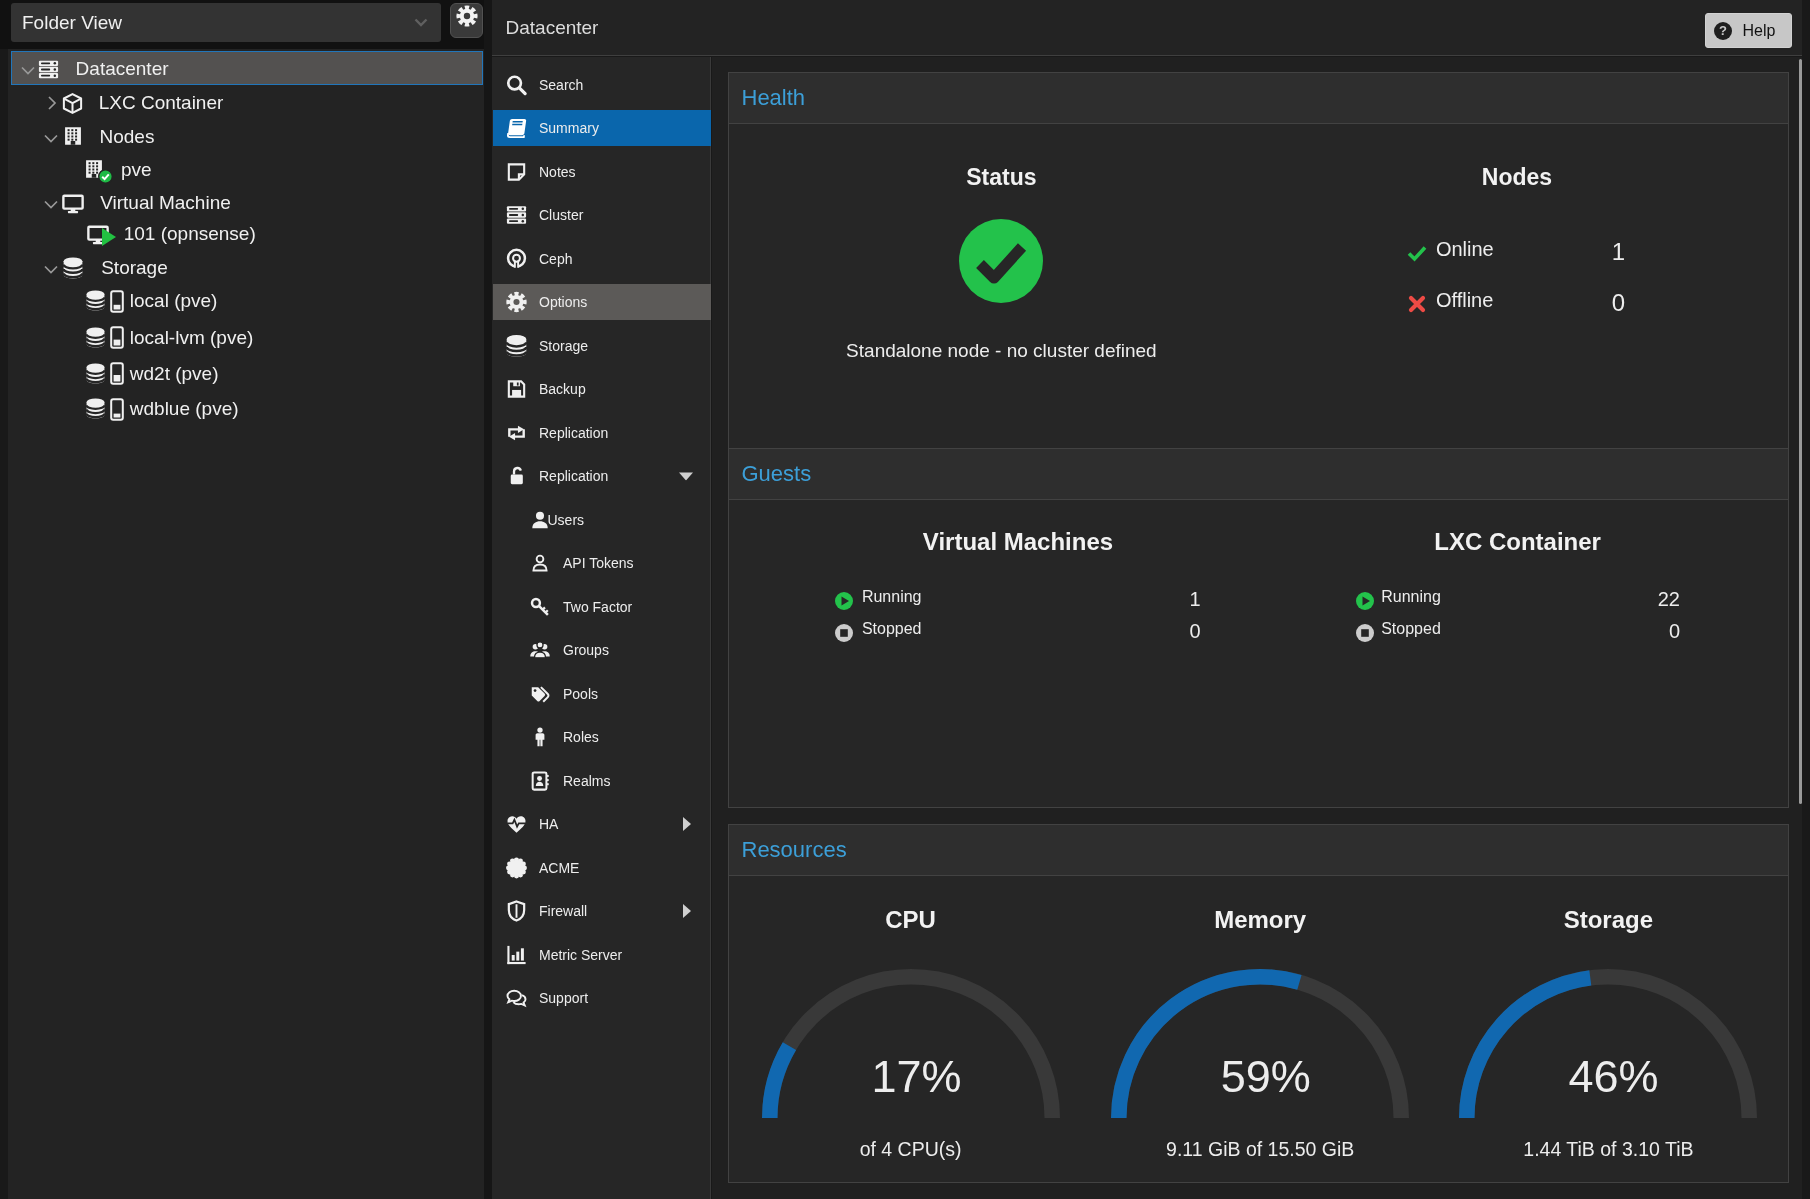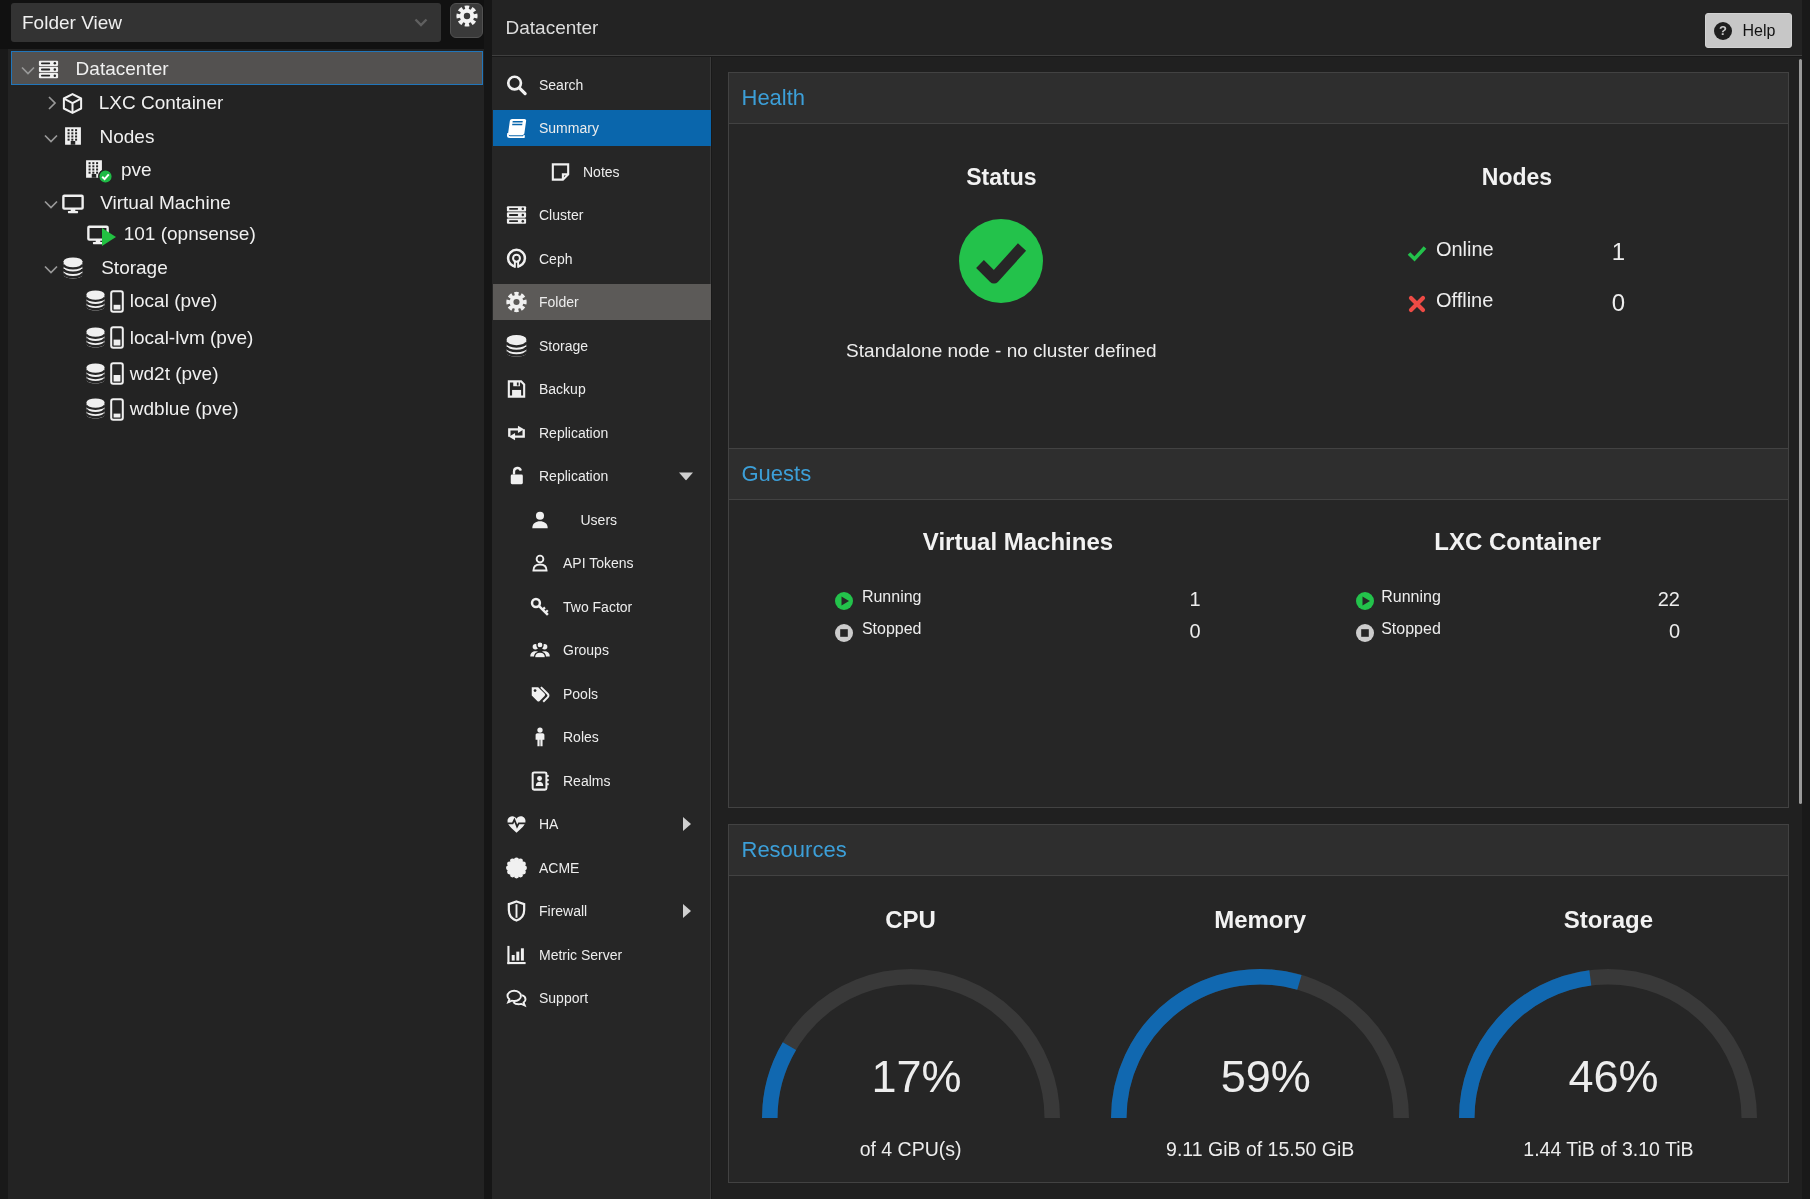--- a/index.html
+++ b/index.html
@@ -247,21 +247,21 @@
     <div class="mitem" style="top:53.0px;background:#0a66ac;">
       <svg class="ic" style="left:12px;width:23px;height:23px" viewBox="0 0 24 24">
         <g transform="skewX(-8) translate(3.2,0)">
           <path d="M4.5,2.5 H17.5 C18.6,2.5 19.5,3.4 19.5,4.5 V17.5 C19.5,18.6 18.6,19.5 17.5,19.5 H4.5 C3.4,19.5 2.5,18.6 2.5,17.5 V4.5 C2.5,3.4 3.4,2.5 4.5,2.5 Z" fill="#ffffff"></path>
           <path d="M2.5,17.2 V19 C2.5,20.4 3.6,21.5 5,21.5 H19.5 V19.5" fill="none" stroke="#ffffff" stroke-width="1.8"></path>
           <path d="M5.5,5.5 L16,5.5 M5.5,8.3 L16,8.3" stroke="#0a66ac" stroke-width="1.7"></path>
         </g>
       </svg>
       <span class="lb" style="left:46.5px">Summary</span>
     </div>
-    <div class="mitem" style="top:96.5px;margin-left:44px;">
+    <div class="mitem" style="top:96.5px;">
       <svg class="ic" style="left:12px;width:23px;height:23px" viewBox="0 0 24 24">
         <path d="M4,4 H20 V14.5 L14.5,20 H4 Z" fill="none" stroke="#f0f0f0" stroke-width="2.2"></path>
         <path d="M14.5,20 V14.5 H20" fill="none" stroke="#f0f0f0" stroke-width="2.2"></path>
       </svg>
       <span class="lb" style="left:46.5px">Notes</span>
     </div>
     <div class="mitem" style="top:140.0px;">
       <svg class="ic" style="left:12px;width:23px;height:23px" viewBox="0 0 24 24">
         <g fill="#f0f0f0">
           <rect x="2" y="2.8" width="20" height="5.6" rx="1.2"></rect>
@@ -286,21 +286,21 @@
         <circle cx="12" cy="11.2" r="3.6" fill="none" stroke="#f0f0f0" stroke-width="2.1"></circle>
         <line x1="10.3" y1="13.8" x2="10.3" y2="21" stroke="#f0f0f0" stroke-width="2"></line>
         <line x1="13.7" y1="13.8" x2="13.7" y2="21" stroke="#f0f0f0" stroke-width="2"></line>
       </svg>
       <span class="lb" style="left:46.5px">Ceph</span>
     </div>
     <div class="mitem" style="top:227.0px;background:#5c5a58;">
       <svg class="ic" style="left:12px;width:23px;height:23px" viewBox="0 0 24 24">
         <path d="M9.44,1.71 A10.6,10.6 0 0 1 14.56,1.71 L13.74,5.01 A7.2,7.2 0 0 1 15.71,5.83 L17.47,2.92 A10.6,10.6 0 0 1 21.08,6.53 L18.17,8.29 A7.2,7.2 0 0 1 18.99,10.26 L22.29,9.44 A10.6,10.6 0 0 1 22.29,14.56 L18.99,13.74 A7.2,7.2 0 0 1 18.17,15.71 L21.08,17.47 A10.6,10.6 0 0 1 17.47,21.08 L15.71,18.17 A7.2,7.2 0 0 1 13.74,18.99 L14.56,22.29 A10.6,10.6 0 0 1 9.44,22.29 L10.26,18.99 A7.2,7.2 0 0 1 8.29,18.17 L6.53,21.08 A10.6,10.6 0 0 1 2.92,17.47 L5.83,15.71 A7.2,7.2 0 0 1 5.01,13.74 L1.71,14.56 A10.6,10.6 0 0 1 1.71,9.44 L5.01,10.26 A7.2,7.2 0 0 1 5.83,8.29 L2.92,6.53 A10.6,10.6 0 0 1 6.53,2.92 L8.29,5.83 A7.2,7.2 0 0 1 10.26,5.01 Z M8.80,12.00 a3.2,3.2 0 1 0 6.4,0 a3.2,3.2 0 1 0 -6.4,0 Z" fill="#f0f0f0" fill-rule="evenodd"></path>
       </svg>
-      <span class="lb" style="left:46.5px">Folder</span>
+      <span class="lb" style="left:46.5px">Options</span>
     </div>
     <div class="mitem" style="top:270.5px;">
       <svg class="ic" style="left:12px;width:23px;height:23px" viewBox="0 0 24 24">
         <ellipse cx="12" cy="4.6" rx="10.2" ry="4.1" fill="#f0f0f0"></ellipse>
         <path d="M1.8,4.6 v14.8 a10.2,4.1 0 0 0 20.4,0 v-14.8" fill="#f0f0f0"></path>
         <g fill="none" stroke="#262626" stroke-width="2.6">
           <path d="M1.8,8.2 a10.2,4.2 0 0 0 20.4,0"></path>
           <path d="M1.8,13 a10.2,4.2 0 0 0 20.4,0"></path>
           <path d="M1.8,17.8 a10.2,4.2 0 0 0 20.4,0"></path>
         </g>
@@ -335,21 +335,21 @@
       <span class="lb" style="left:46.5px">Replication</span>
       <svg class="car" style="right:18px" width="14" height="9" viewBox="0 0 14 9">
         <polygon points="0,1 14,1 7,9" fill="#cfcfcf"></polygon>
       </svg>
     </div>
     <div class="mitem" style="top:444.5px;">
       <svg class="ic" style="left:36.5px;width:22px;height:22px" viewBox="0 0 24 24">
         <circle cx="12" cy="7.4" r="4.4" fill="#f0f0f0"></circle>
         <path d="M3.6,21 c0,-5.4 4,-7.6 8.4,-7.6 s8.4,2.2 8.4,7.6 z" fill="#f0f0f0"></path>
       </svg>
-      <span class="lb" style="left:88px">Users</span>
+      <span class="lb" style="left:55px">Users</span>
     </div>
     <div class="mitem" style="top:488.0px;">
       <svg class="ic" style="left:36.5px;width:22px;height:22px" viewBox="0 0 24 24">
         <circle cx="12" cy="7.6" r="3.7" fill="none" stroke="#f0f0f0" stroke-width="2"></circle>
         <path d="M4.8,20.2 c0,-4.6 3.4,-6.6 7.2,-6.6 s7.2,2 7.2,6.6 z" fill="none" stroke="#f0f0f0" stroke-width="2"></path>
       </svg>
       <span class="lb" style="left:70.5px">API Tokens</span>
     </div>
     <div class="mitem" style="top:531.5px;">
       <svg class="ic" style="left:36.5px;width:22px;height:22px" viewBox="0 0 24 24">

